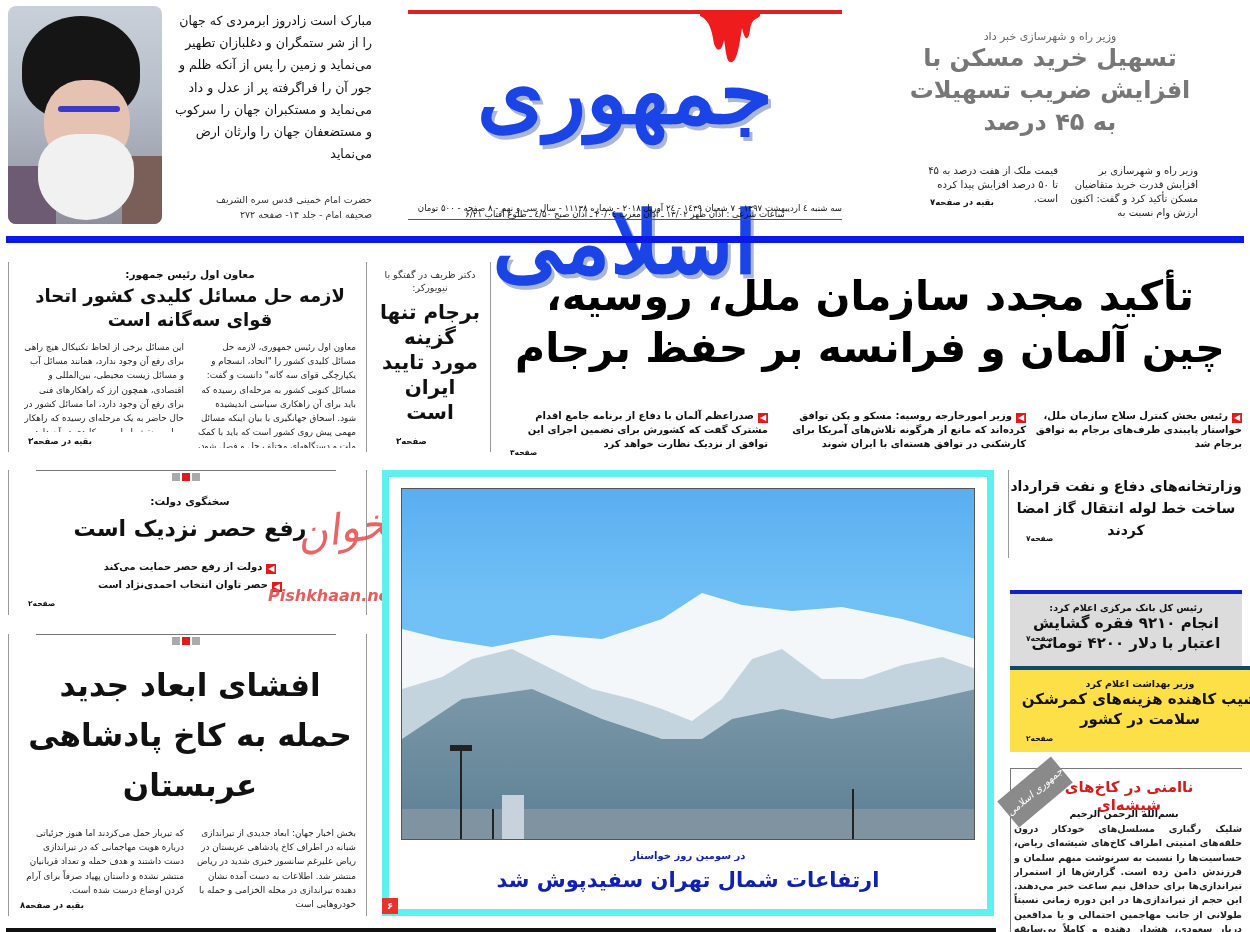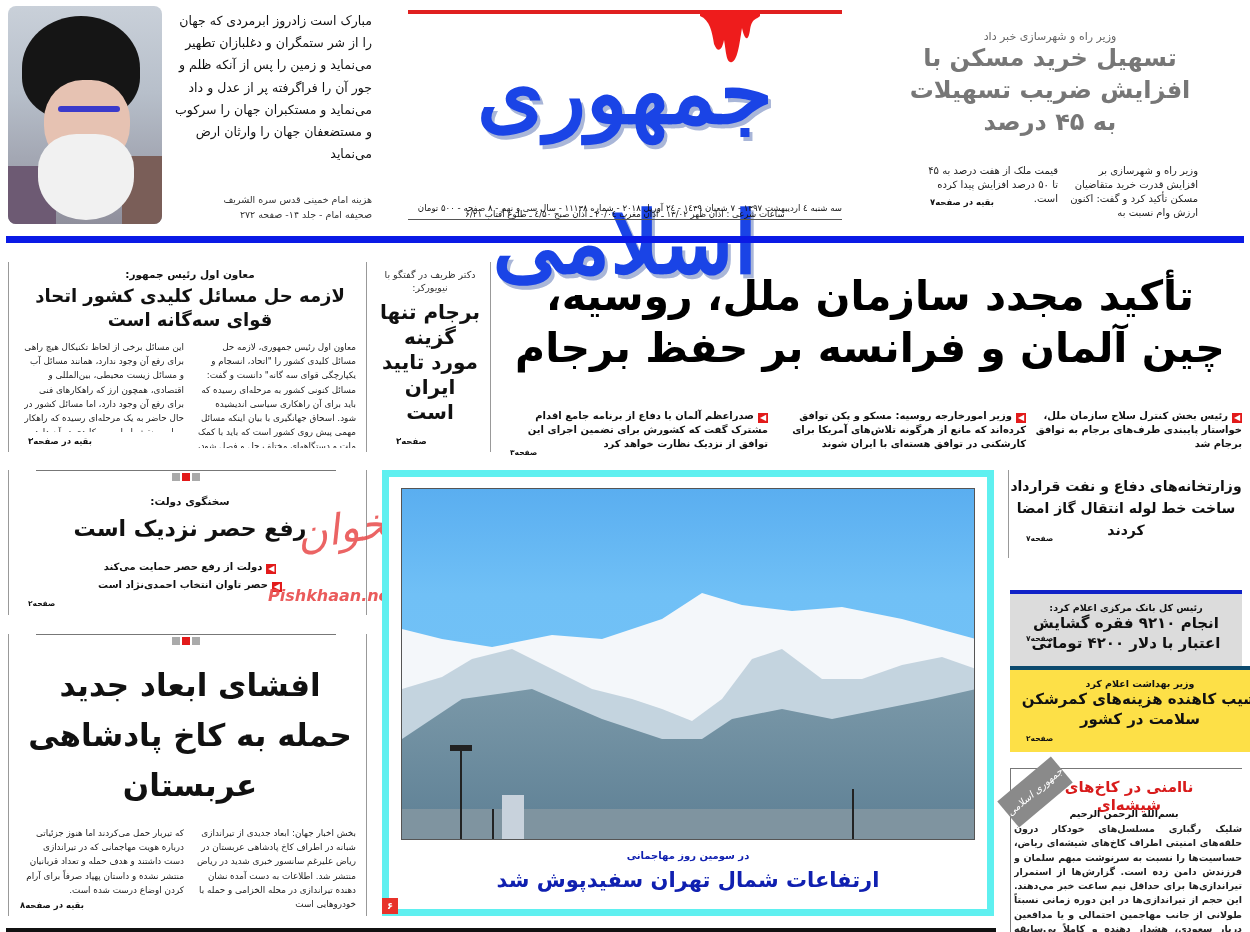--- a/index.html
+++ b/index.html
@@ -121,21 +121,21 @@
 <div class="abs portrait">
   <div class="robe-l"></div>
     <div class="robe-r"></div>
   <div class="turban"></div>
     <div class="face"></div>
     <div class="brow"></div>
     <div class="beard"></div>
 </div>
 <div class="abs quote rtl">مبارک است زادروز ابرمردی که جهان را از شر ستمگران و دغلبازان تطهیر می‌نماید و زمین را پس از آنکه ظلم و جور آن را فراگرفته پر از عدل و داد می‌نماید و مستکبران جهان را سرکوب و مستضعفان جهان را وارثان ارض می‌نماید</div>
 <div class="abs quote-src rtl">
-  <div>هزینه امام خمینی قدس سره الشریف</div>
+  <div>حضرت امام خمینی قدس سره الشریف</div>
   <div>صحیفه امام - جلد ۱۴- صفحه ۲۷۲</div>
 </div>
 
 <div class="abs mast-line"></div>
 <svg class="abs mast-blood" viewBox="0 0 60 58">
   <path d="M0 0 H60 V6 C56 10 52 8 50 20 C48 34 44 28 42 18 C40 30 38 50 32 52 C26 54 26 40 24 30 C22 40 18 44 14 34 C12 22 10 10 0 6 Z" fill="#ee1c1c"></path>
 </svg>
 <div class="abs masthead">جمهوری اسلامی</div>
 <div class="abs dateline rtl">سه شنبه ٤ اردیبهشت ۱۳۹۷ - ۷ شعبان ۱٤۳۹ - ۲٤ آوریل ۲۰۱۸ - شماره ۱۱۱۳۸ - سال سی و نهم - ۸ صفحه - ۵۰۰ تومان</div>
 <div class="abs prayer center" dir="rtl">ساعات شرعی : اذان ظهر ۱۳/۰۲ ـ اذان مغرب ۲۰/۰٤ ـ اذان صبح ٤/۵۰ ـ طلوع آفتاب ۶/۲۱</div>
@@ -219,21 +219,21 @@
     <path d="M0 200 L40 188 L70 170 L110 160 L150 180 L190 200 L230 210 L260 220 L290 232 L320 210 L350 170 L380 160 L420 190 L460 190 L500 176 L540 168 L574 180 L574 352 L0 352 Z" fill="#b8cbd8" opacity=".8"></path>
     <path d="M0 250 L60 210 L130 200 L200 230 L260 250 L300 250 L330 230 L380 220 L430 230 L480 220 L530 210 L574 200 L574 352 L0 352 Z" fill="url(#haze)"></path>
     <rect x="0" y="320" width="574" height="32" fill="#7f94a0"></rect>
     <rect x="100" y="306" width="22" height="46" fill="#c8d2dc"></rect>
     <rect x="58" y="260" width="2" height="92" fill="#222"></rect>
     <rect x="48" y="256" width="22" height="6" fill="#222"></rect>
     <rect x="90" y="320" width="2" height="32" fill="#222"></rect>
     <rect x="450" y="300" width="2" height="52" fill="#222"></rect>
   </svg>
 </div>
-<div class="abs cap-kicker center" dir="rtl">در سومین روز مهاجمانی</div>
+<div class="abs cap-kicker center" dir="rtl">در سومین روز خواستار</div>
 <div class="abs cap-head center" dir="rtl">ارتفاعات شمال تهران سفیدپوش شد</div>
 <div class="abs page-badge">۶</div>
 
 <div class="abs vline" style="left:1008px;top:470px;height:88px;"></div>
 <div class="abs r-box r1-head center" dir="rtl">وزارتخانه‌های دفاع و نفت قرارداد ساخت خط لوله انتقال گاز امضا کردند</div>
 <div class="abs pg" dir="rtl" style="left:1026px;top:534px;">صفحه۷</div>
 
 <div class="abs gray-box center" dir="rtl">
   <div class="box-kicker">رئیس کل بانک مرکزی اعلام کرد:</div>
   <div class="box-head">انجام ۹۲۱۰ فقره گشایش اعتبار با دلار ۴۲۰۰ تومانی</div>

